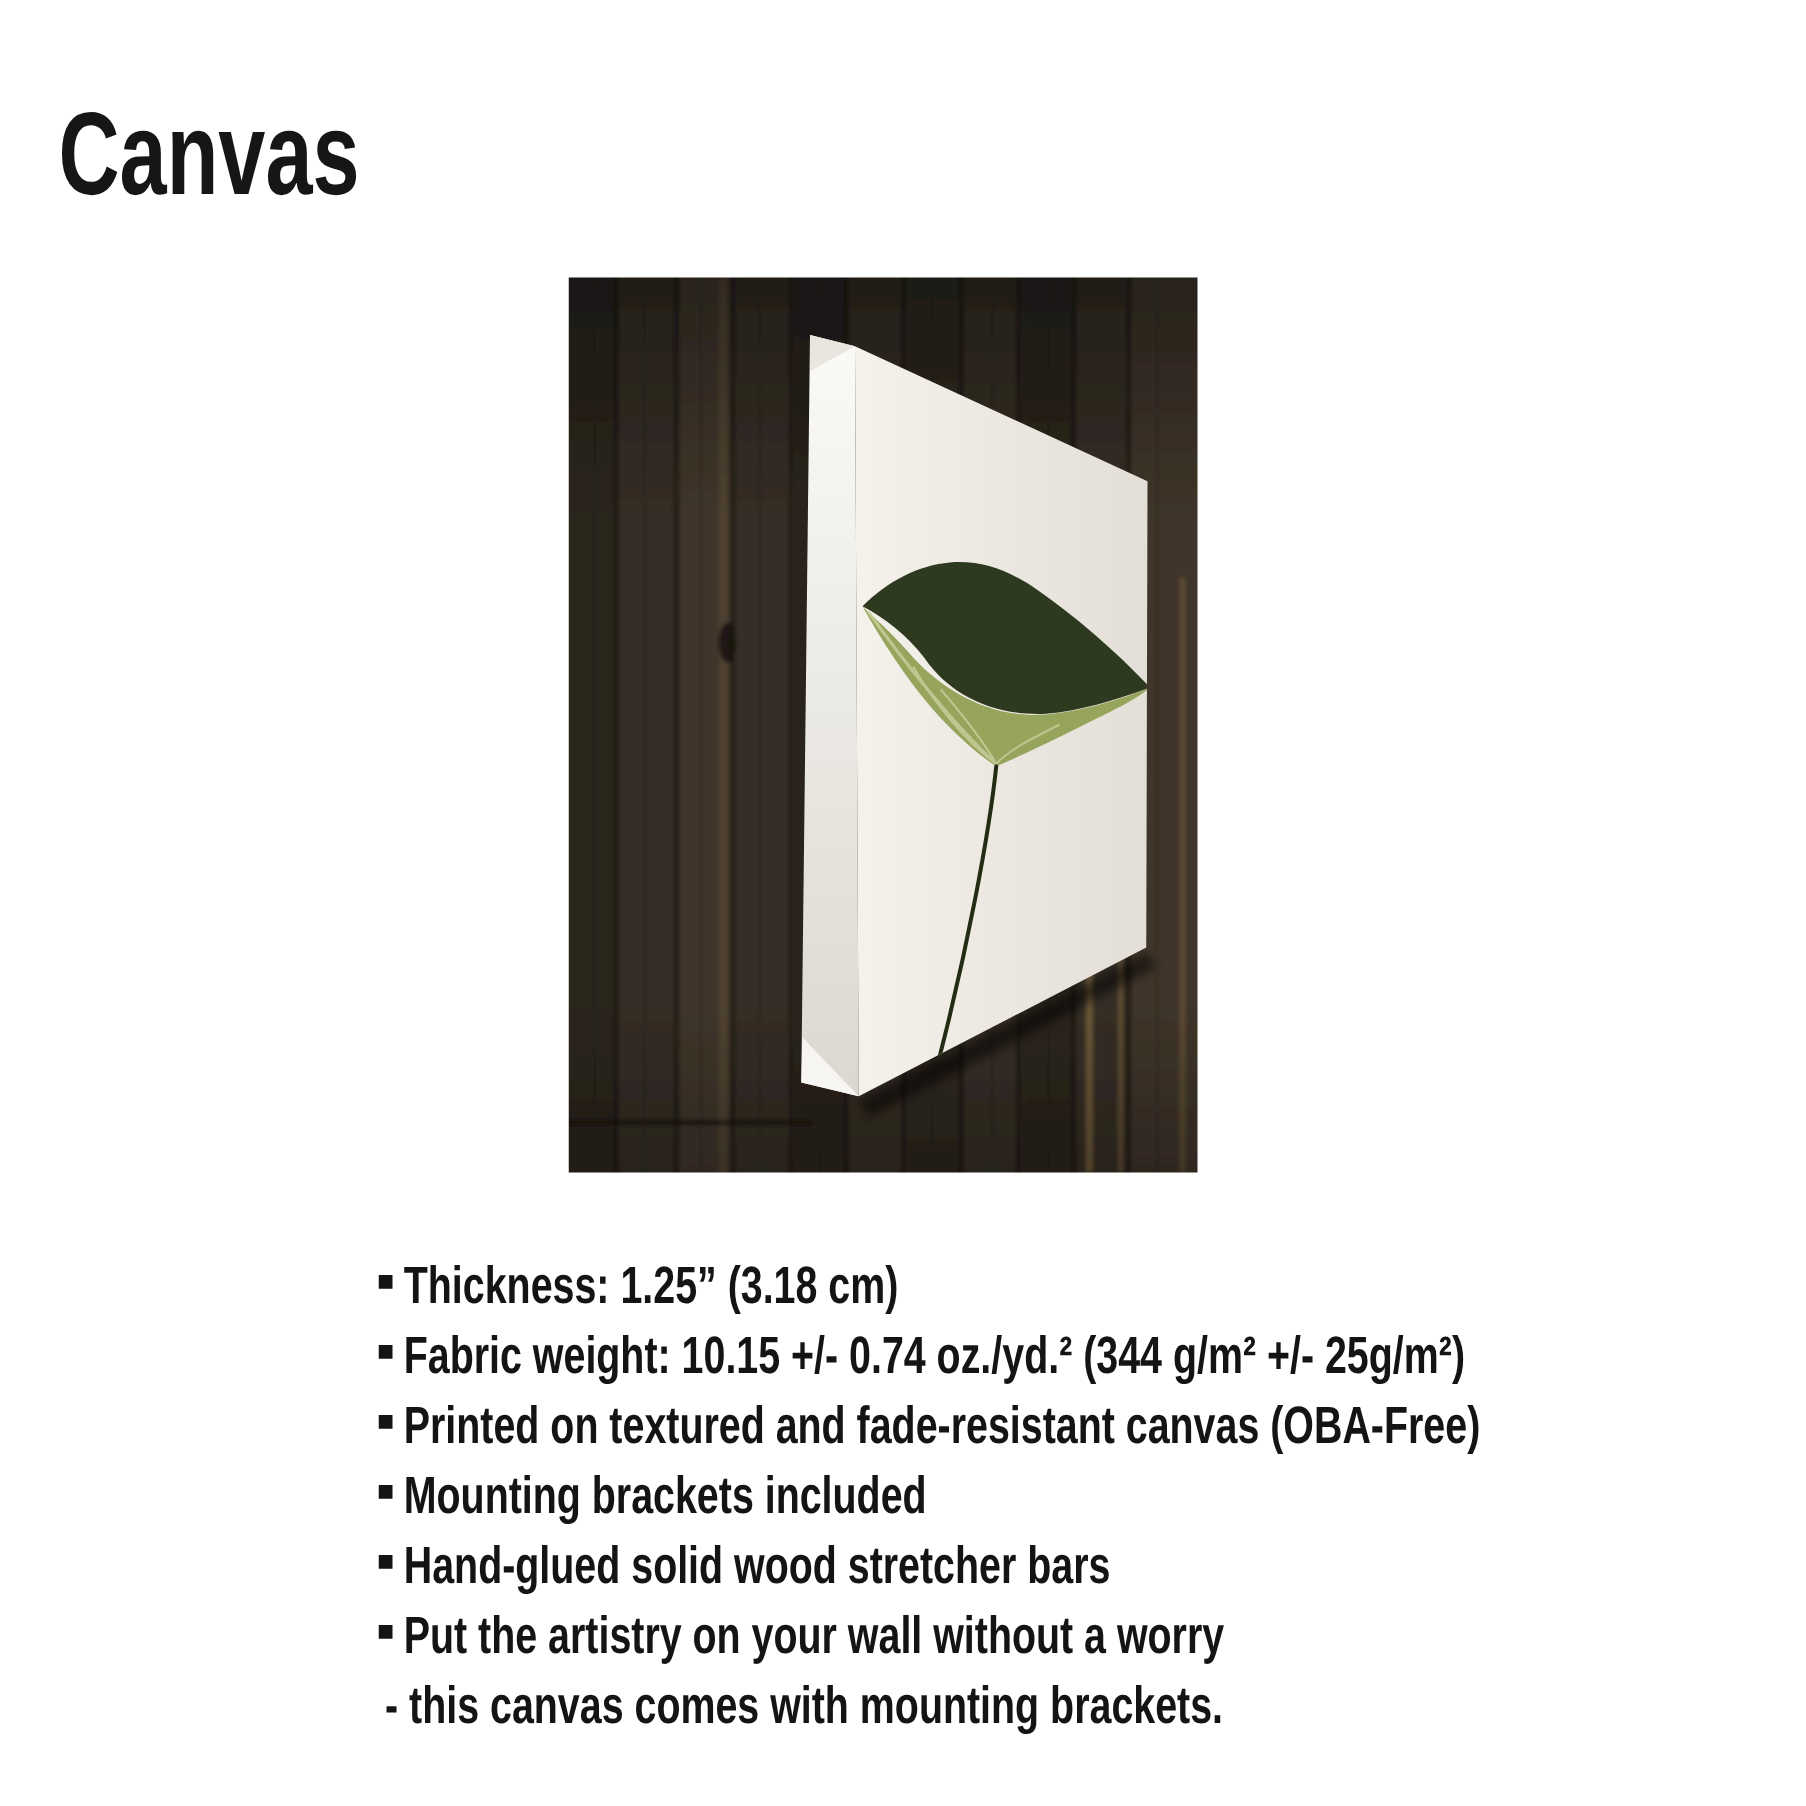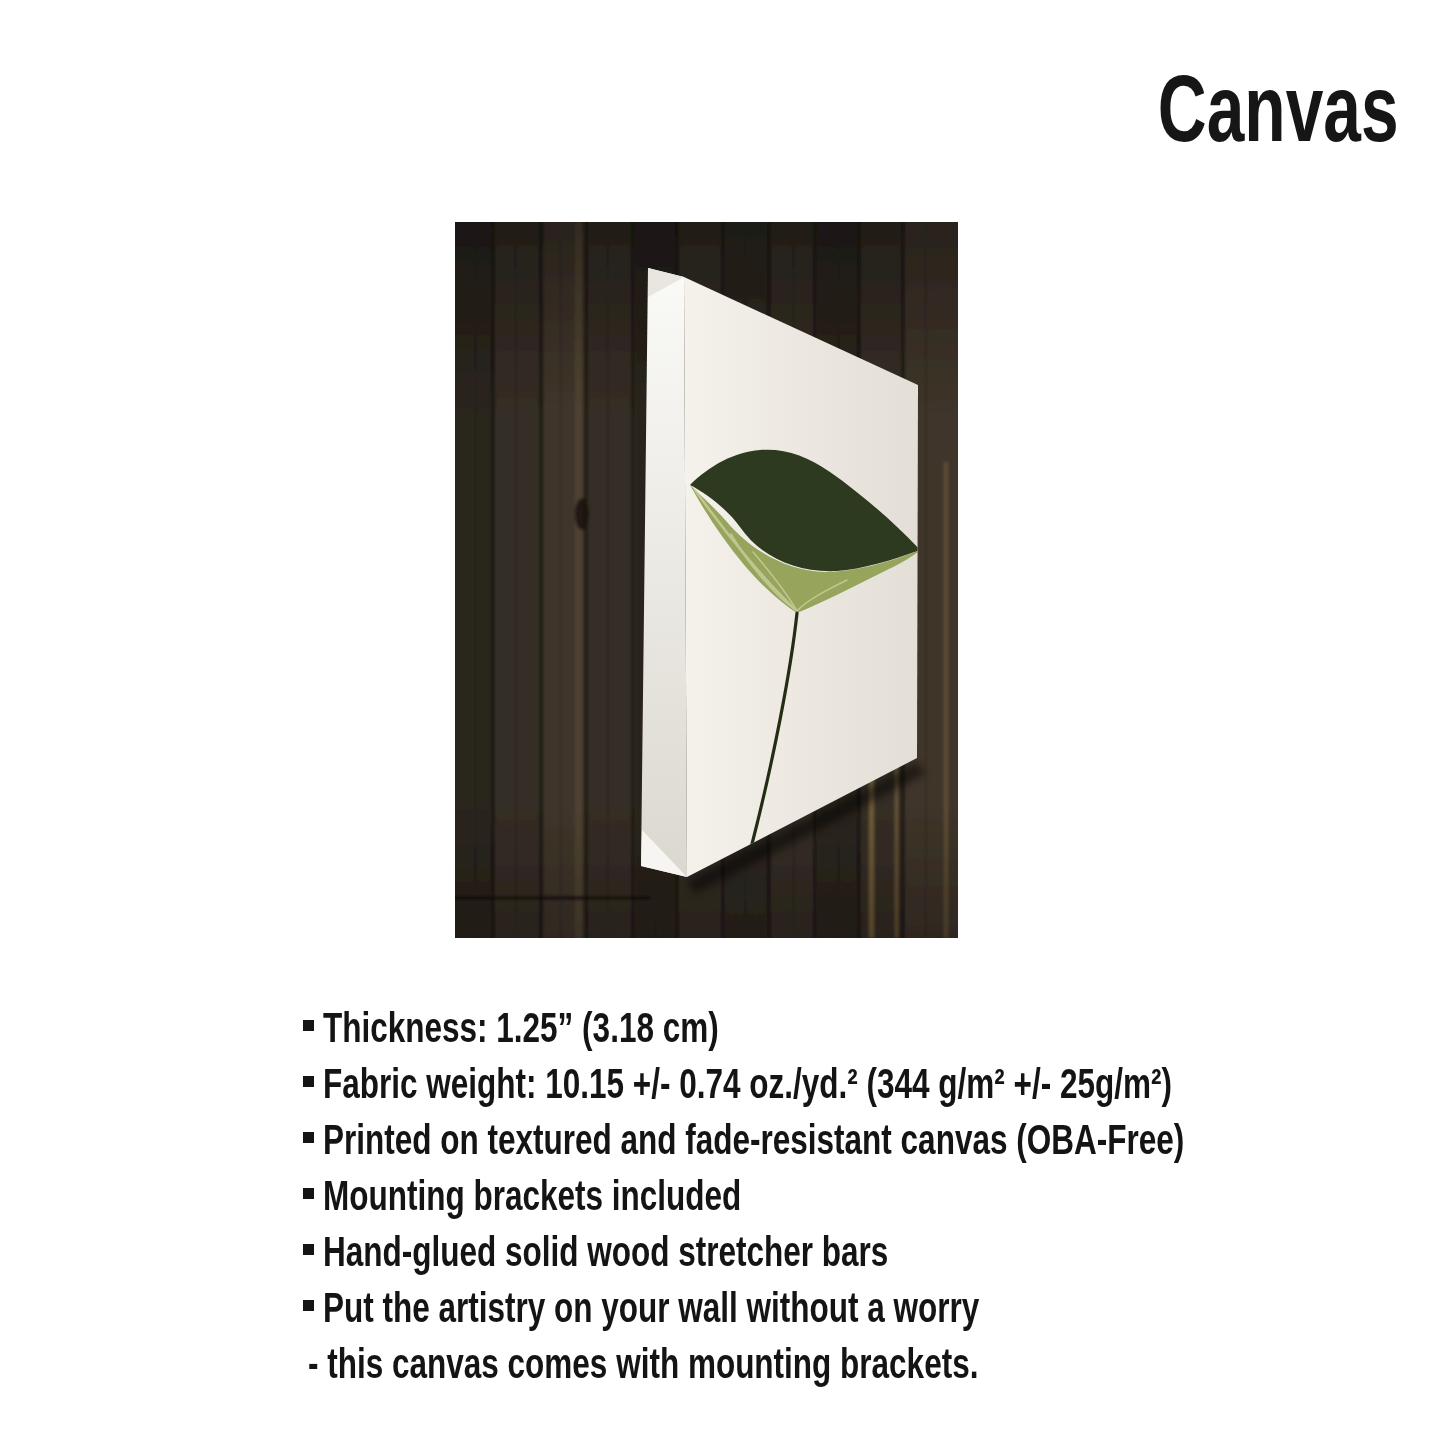--- a/index.html
+++ b/index.html
@@ -4,22 +4,22 @@
 <title>Canvas</title>
 <style>
   html, body { margin:0; padding:0; }
   body {
     width:1445px; height:1445px; position:relative; overflow:hidden;
     background:#ffffff;
     font-family:"Liberation Sans", sans-serif;
     color:#141414;
   }
   .page-title {
-    position:absolute; top:62px; left:0; width:100%;
-    text-align:right; font-size:94px; font-weight:bold; line-height:1;
+    position:absolute; top:76px; left:0; width:100%;
+    text-align:left; font-size:94px; font-weight:bold; line-height:1;
     color:#161616;
   }
   .cond-c { display:inline-block; transform:scaleX(0.72); transform-origin:center; white-space:nowrap; }
   .cond-l { display:inline-block; transform:scaleX(0.75); transform-origin:0 50%; white-space:nowrap; }
 
   .photo-wrap {
     position:absolute; left:455px; top:222px; width:503px; height:716px;
   }
   .photo-wrap svg { width:100%; height:100%; display:block; }
 

